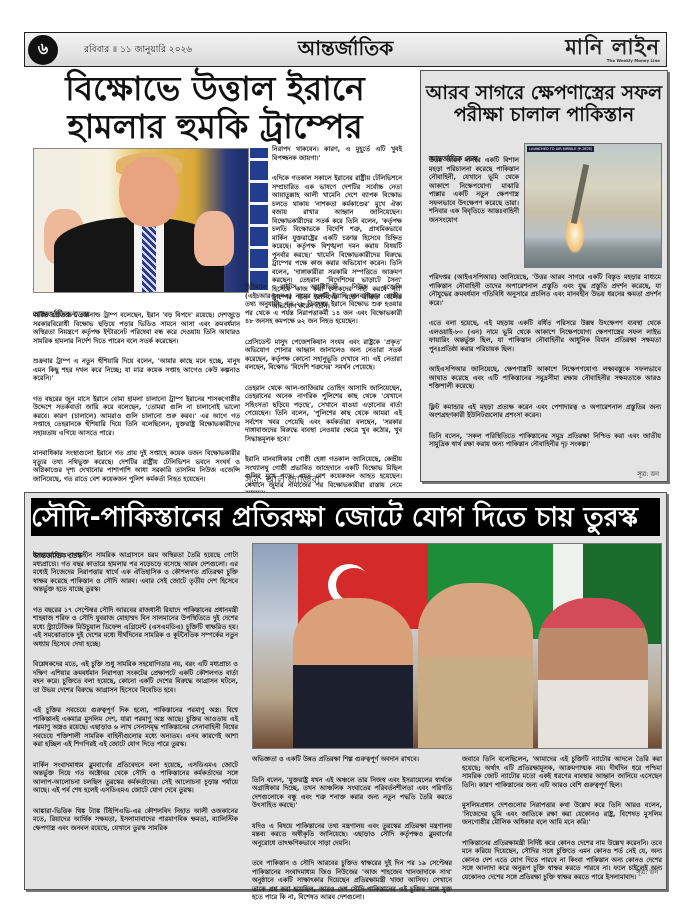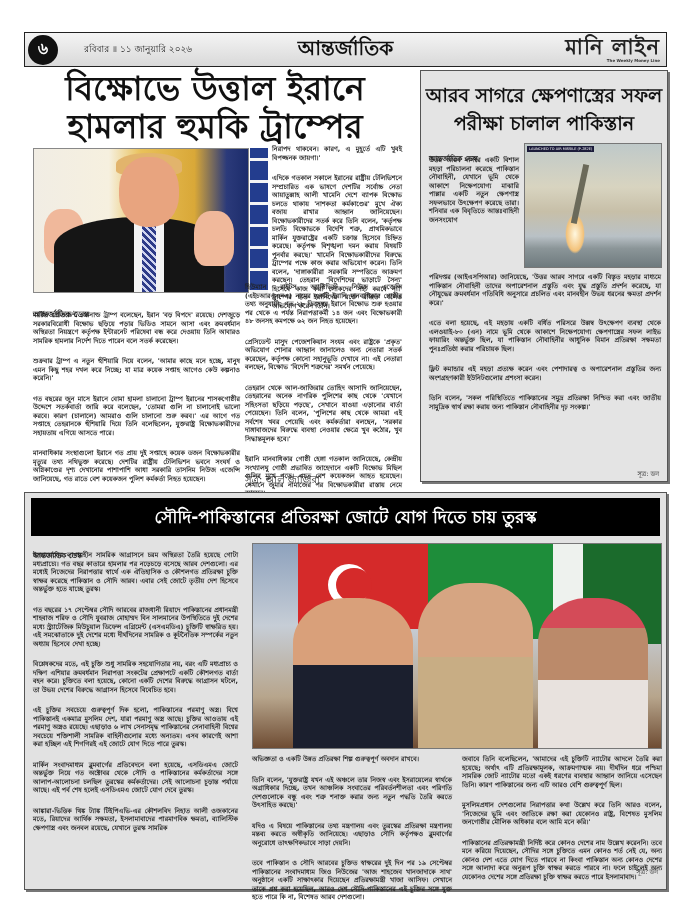--- a/index.html
+++ b/index.html
@@ -54,37 +54,37 @@
   .a1-col1 { position: absolute; left: 33px; top: 311px; width: 207px; }
   .a1-col2-top { position: absolute; left: 272px; top: 145px; width: 130px; }
   .a1-col2 { position: absolute; left: 245px; top: 283px; width: 157px; }
   .a1-source { position: absolute; left: 245px; top: 472px; font-size: 10px; color: #222; }
 
   .box-2 {
     position: absolute; left: 420px; top: 70px; width: 248px; height: 412px;
     background: #e4e4e4; border: 1px solid #555; box-shadow: 2px 2px 0 #777;
   }
   .headline-2 { position: absolute; left: 0; top: 10px; width: 100%; text-align: center;
-    font-size: 19px; font-weight: bold; line-height: 28px; color: #111; }
+    font-size: 19px; font-weight: bold; line-height: 22px; color: #111; }
   .a2-byline { position: absolute; left: 8px; top: 72px; font-size: 7px; }
   .a2-col1 { position: absolute; left: 8px; top: 85px; width: 90px; }
   .missile-photo { left: 103px; top: 72px; width: 138px; height: 125px; border: 1px solid #777;
     background: linear-gradient(180deg, #bfc9c9 0%, #d8d4c0 35%, #c7bfa8 55%, #b9c1c6 75%, #8b9598 85%, #6e7a7e 100%); }
   .missile-photo .tag { position:absolute; left:2px; top:2px; background:#1b1b3a; color:#fff; font-size:3.5px; padding:1px 2px; }
   .missile-photo .missile { position:absolute; left:52px; top:20px; width:6px; height:60px; background:#6b6a5a; transform: rotate(12deg); }
   .missile-photo .flame { position:absolute; left:40px; top:70px; width:20px; height:40px; background: radial-gradient(#fff8e0, #f3c27a 60%, transparent 70%); border-radius: 50%; }
   .a2-full { position: absolute; left: 8px; top: 202px; width: 232px; }
   .a2-source { position: absolute; right: 8px; top: 398px; font-size: 6.4px; }
 
   .box-3 {
     position: absolute; left: 24px; top: 492px; width: 643px; height: 398px;
     background: #e2e2e2; border: 1px solid #555; box-shadow: 2px 2px 0 #777;
   }
   .headline-3-bar { position: absolute; left: 6px; top: 5px; width: 629px; height: 38px; background: #000; }
-  .headline-3 { color: #fff; font-size: 17px; font-weight: bold; line-height: 38px; text-align: center; white-space: nowrap; }
+  .headline-3 { color: #fff; font-size: 27px; font-weight: bold; line-height: 38px; white-space: nowrap; }
   .a3-byline { position: absolute; left: 8px; top: 47px; font-size: 7px; }
   .a3-col1 { position: absolute; left: 8px; top: 58px; width: 205px; }
   .leaders-photo { left: 227px; top: 50px; width: 410px; height: 206px; border: 1px solid #777;
     background: linear-gradient(180deg, #8ea2bd 0%, #c6cdd6 40%, #b7a58c 75%, #6e4c33 100%); }
   .leaders-photo .flag-tr { position:absolute; left:45px; top:0; width:130px; height:85px; background:#d52a2a; }
   .leaders-photo .flag-tr .moon { position:absolute; left:30px; top:20px; width:42px; height:42px; border-radius:50%; background:#fff; }
   .leaders-photo .flag-tr .moon::after { content:""; position:absolute; left:8px; top:4px; width:36px; height:34px; border-radius:50%; background:#d52a2a; }
   .leaders-photo .flag-sa { position:absolute; left:175px; top:0; width:125px; height:95px; background:#1e8d3a; }
   .leaders-photo .flag-pk { position:absolute; left:300px; top:0; width:110px; height:100px; background:#1b6b2c; }
   .leaders-photo .flag-pk::before { content:""; position:absolute; left:0; top:0; width:30px; height:100%; background:#eef2ee; }
@@ -151,20 +151,21 @@
     <p>উত্তর আরব সাগরে একটি বিশাল মহড়া পরিচালনা করেছে পাকিস্তান নৌবাহিনী, যেখানে ভূমি থেকে আকাশে নিক্ষেপযোগ্য মাঝারি পাল্লার একটি নতুন ক্ষেপণাস্ত্র সফলভাবে উৎক্ষেপণ করেছে তারা। শনিবার এক বিবৃতিতে আন্তঃবাহিনী জনসংযোগ</p>
   </div>
   <div class="photo missile-photo" title="Missile launch from a naval ship at sea">
     <span class="tag">LAUNCHED TO AIR MISSILE (P-282E)</span>
     <div class="flame"></div>
     <div class="missile"></div>
   </div>
   <div class="body-text a2-full">
     <p>পরিদপ্তর (আইএসপিআর) জানিয়েছে, 'উত্তর আরব সাগরে একটি বিস্তৃত মহড়ার মাধ্যমে পাকিস্তান নৌবাহিনী তাদের অপারেশনাল প্রস্তুতি এবং যুদ্ধ প্রস্তুতি প্রদর্শন করেছে, যা নৌযুদ্ধের ক্রমবর্ধমান গতিবিধি অনুসারে প্রচলিত এবং মানবহীন উভয় ধরনের ক্ষমতা প্রদর্শন করে।'</p>
     <p>এতে বলা হয়েছে, এই মহড়ায় একটি বর্ধিত পরিসরে উল্লম্ব উৎক্ষেপণ ব্যবস্থা থেকে এলওয়াই-৮০ (এন) নামে ভূমি থেকে আকাশে নিক্ষেপযোগ্য ক্ষেপণাস্ত্রের সফল লাইভ ফায়ারিং অন্তর্ভুক্ত ছিল, যা পাকিস্তান নৌবাহিনীর আধুনিক বিমান প্রতিরক্ষা সক্ষমতা পুনঃপ্রতিষ্ঠা করার পরিচায়ক ছিল।</p>
+    <p>আইএসপিআর জানিয়েছে, ক্ষেপণাস্ত্রটি আকাশে নিক্ষেপণযোগ্য লক্ষ্যবস্তুকে সফলভাবে আঘাত করেছে এবং এটি পাকিস্তানের সমুদ্রসীমা রক্ষায় নৌবাহিনীর সক্ষমতাকে আরও শক্তিশালী করেছে।</p>
     <p>ফ্লিট কমান্ডার এই মহড়া প্রত্যক্ষ করেন এবং পেশাদারত্ব ও অপারেশনাল প্রস্তুতির জন্য অংশগ্রহণকারী ইউনিটগুলোর প্রশংসা করেন।</p>
     <p>তিনি বলেন, 'সকল পরিস্থিতিতে পাকিস্তানের সমুদ্র প্রতিরক্ষা নিশ্চিত করা এবং জাতীয় সামুদ্রিক স্বার্থ রক্ষা করায় জন্য পাকিস্তান নৌবাহিনীর দৃঢ় সংকল্প।'</p>
   </div>
   <div class="a2-source">সূত্র: ডন</div>
 </article>
 
 <article class="box-3">
   <div class="headline-3-bar">
     <h2 class="headline-3">সৌদি-পাকিস্তানের প্রতিরক্ষা জোটে যোগ দিতে চায় তুরস্ক</h2>
   </div>

